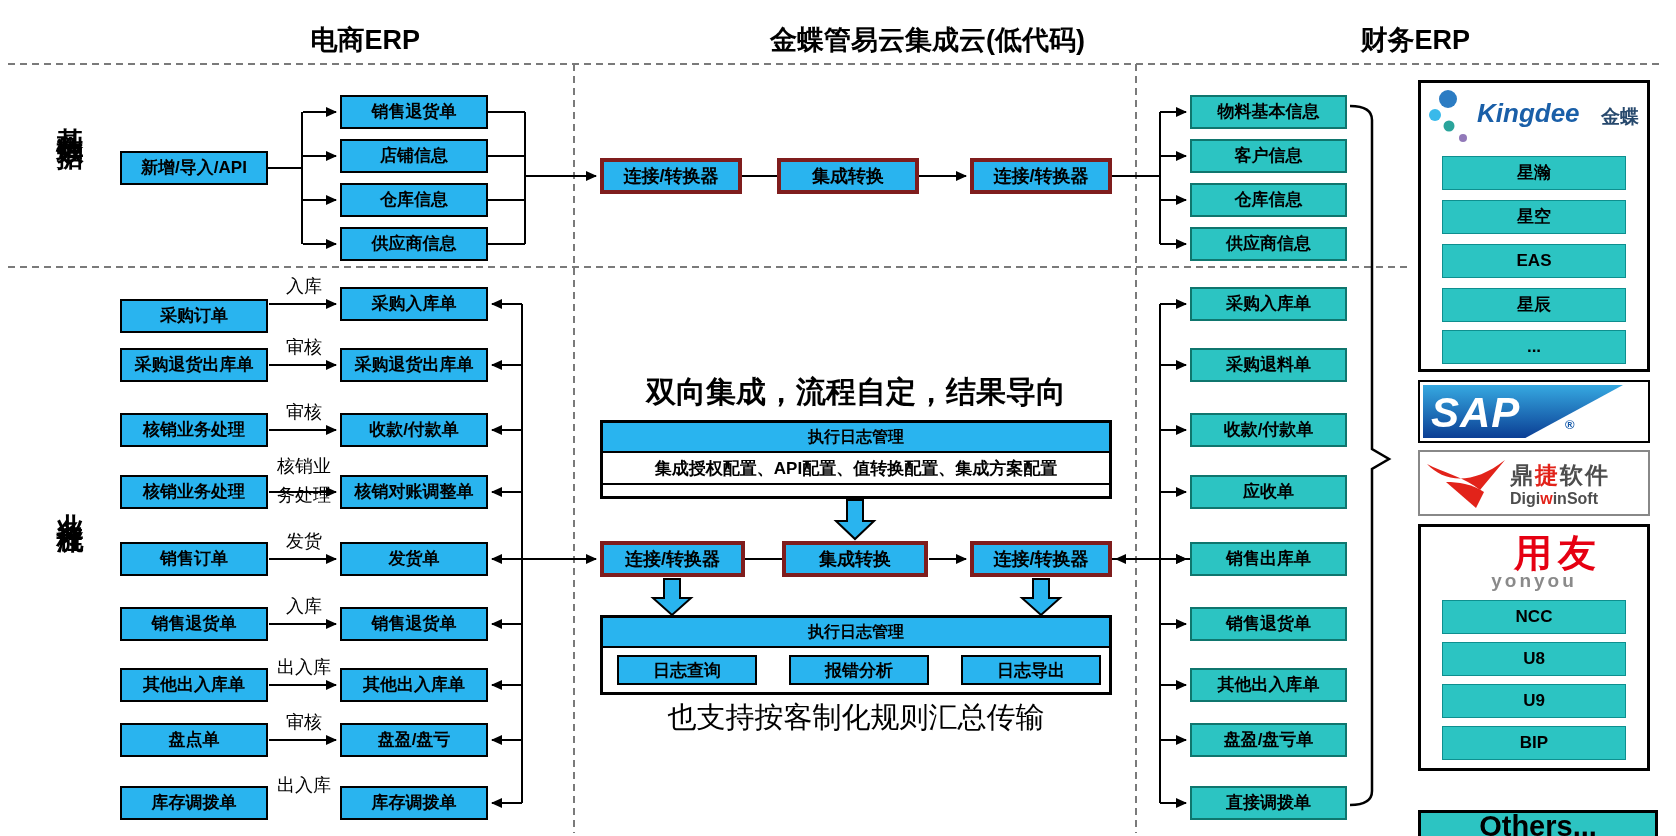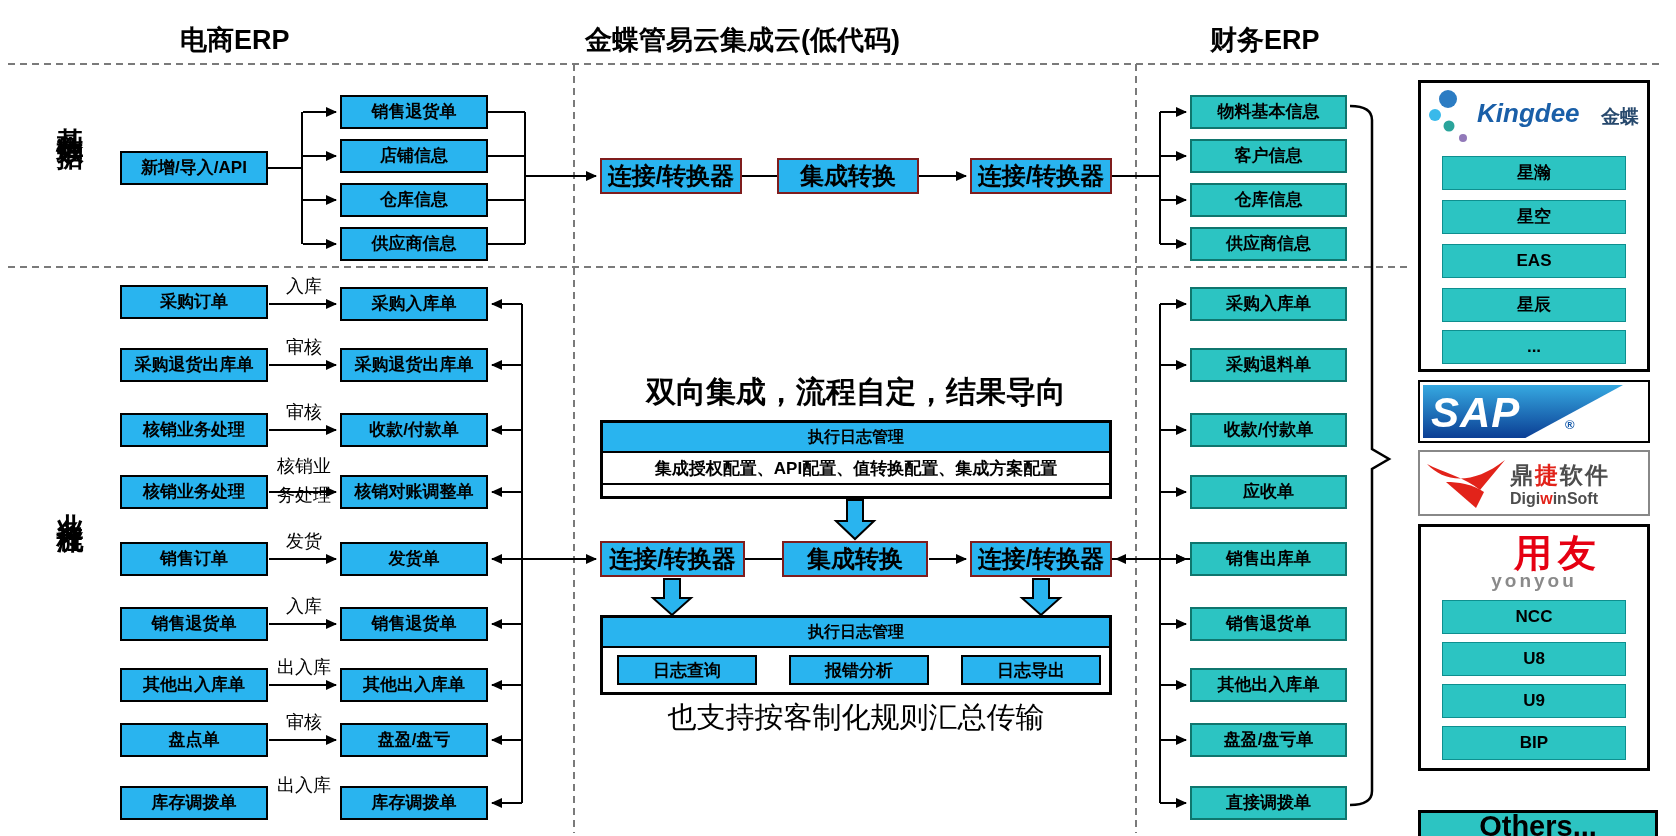--- a/index.html
+++ b/index.html
@@ -1,24 +1,24 @@
 <!DOCTYPE html>
 <html style="--blue: #29b4ef; --teal: #2cc4c2; --kblue: #1a5fa8; --kdark: #27496d; --sap1: #36a9e1; --sap2: #0b3e94; --sapr: #1458a8; --red: #e2231a; --yred: #e60012; --gray_text: #4d4d4d;"><head>
 <meta charset="utf-8">
 <style>
   html,body{margin:0;padding:0;background:#fff;font-family:"Liberation Sans",sans-serif;}
   #canvas{position:relative;width:1676px;height:836px;background:#fff;overflow:hidden;color:#000;}
   .ov{position:absolute;left:0;top:0;z-index:1;}
-  .hdr{position:absolute;top:22px;font-size:27px;font-weight:bold;text-align:left;z-index:3;}
+  .hdr{position:absolute;top:22px;font-size:27px;font-weight:bold;text-align:right;z-index:3;}
   .vlab{position:absolute;writing-mode:vertical-rl;text-orientation:upright;font-size:27px;font-weight:bold;letter-spacing:5px;z-index:3;}
   .b{position:absolute;box-sizing:border-box;display:flex;align-items:center;justify-content:center;
      font-weight:bold;font-size:17px;text-align:center;z-index:2;line-height:1.05;}
   .blue{background:var(--blue);border:2px solid #000;width:148px;height:34px;}
   .teal{background:var(--teal);border:2px solid #0f766e;width:157px;height:34px;}
-  .pipe{background:var(--blue);border:2px solid #7f1d1d;width:142px;height:36px;font-size:24px;}
+  .pipe{background:var(--blue);border:4px solid #7f1d1d;width:142px;height:36px;font-size:18px;}
   .vx{background:var(--teal);border:1px solid #0e8f8f;width:184px;height:34px;}
   .lb{position:absolute;left:244px;width:120px;text-align:center;font-size:18px;z-index:2;}
   .lb4{position:absolute;left:274px;width:60px;text-align:center;font-size:18px;line-height:29px;z-index:2;}
   .panel{position:absolute;box-sizing:border-box;border:3px solid #000;background:#fff;z-index:2;}
   .ph{height:28px;background:var(--blue);border-bottom:2px solid #000;display:flex;align-items:center;justify-content:center;font-weight:bold;font-size:16px;}
   .pb{height:30px;border-bottom:2px solid #000;display:flex;align-items:center;justify-content:center;font-weight:bold;font-size:17px;}
   .pf{height:11px;}
   .lbody{position:relative;height:44px;}
   .lbox{position:absolute;top:7px;width:140px;height:30px;background:var(--blue);border:2px solid #000;box-sizing:border-box;
         display:flex;align-items:center;justify-content:center;font-weight:bold;font-size:17px;}
@@ -141,21 +141,21 @@
 
   <div class="b pipe" style="left:600px;top:158px">连接/转换器</div>
   <div class="b pipe" style="left:777px;top:158px">集成转换</div>
   <div class="b pipe" style="left:970px;top:158px">连接/转换器</div>
 
   <div class="b teal" style="left:1190px;top:95px">物料基本信息</div>
   <div class="b teal" style="left:1190px;top:139px">客户信息</div>
   <div class="b teal" style="left:1190px;top:183px">仓库信息</div>
   <div class="b teal" style="left:1190px;top:227px">供应商信息</div>
 
-  <div class="b blue" style="left:120px;top:285px">采购订单</div>
+  <div class="b blue" style="left:120px;top:299px">采购订单</div>
   <div class="b blue" style="left:120px;top:348px">采购退货出库单</div>
   <div class="b blue" style="left:120px;top:413px">核销业务处理</div>
   <div class="b blue" style="left:120px;top:475px">核销业务处理</div>
   <div class="b blue" style="left:120px;top:542px">销售订单</div>
   <div class="b blue" style="left:120px;top:607px">销售退货单</div>
   <div class="b blue" style="left:120px;top:668px">其他出入库单</div>
   <div class="b blue" style="left:120px;top:723px">盘点单</div>
   <div class="b blue" style="left:120px;top:786px">库存调拨单</div>
 
   <div class="lb" style="top:274px">入库</div>

